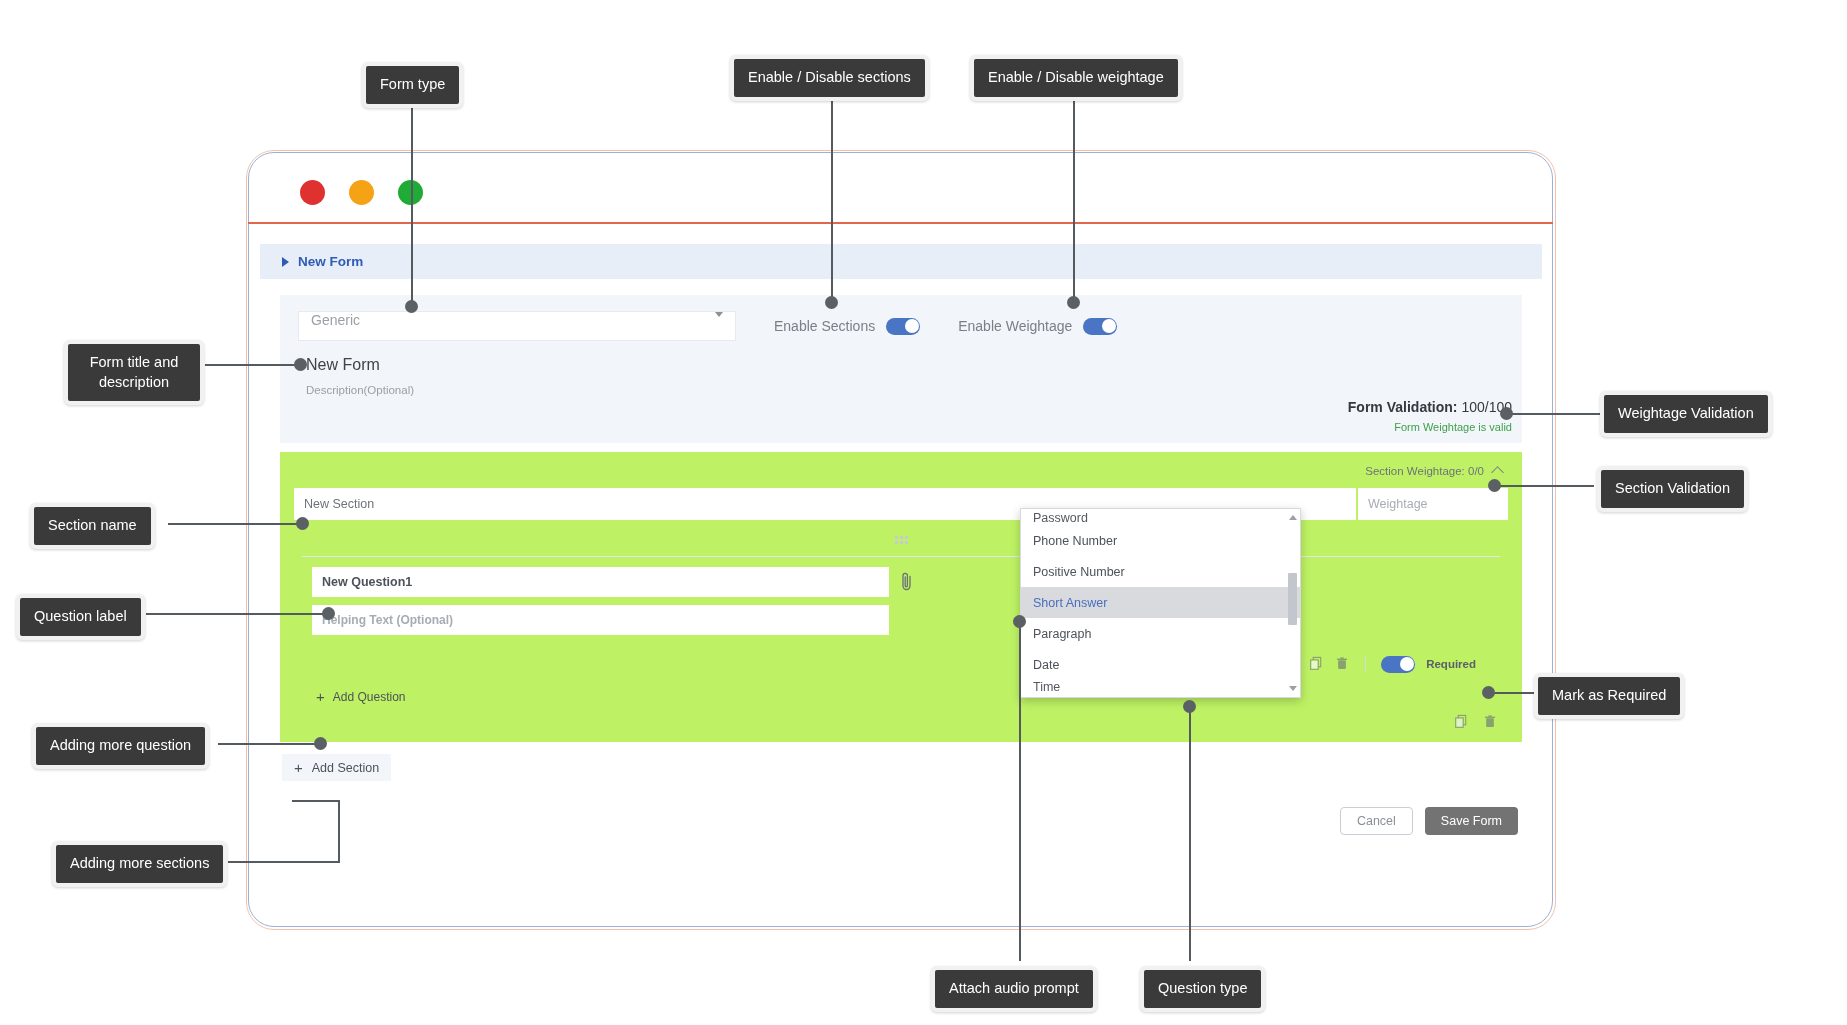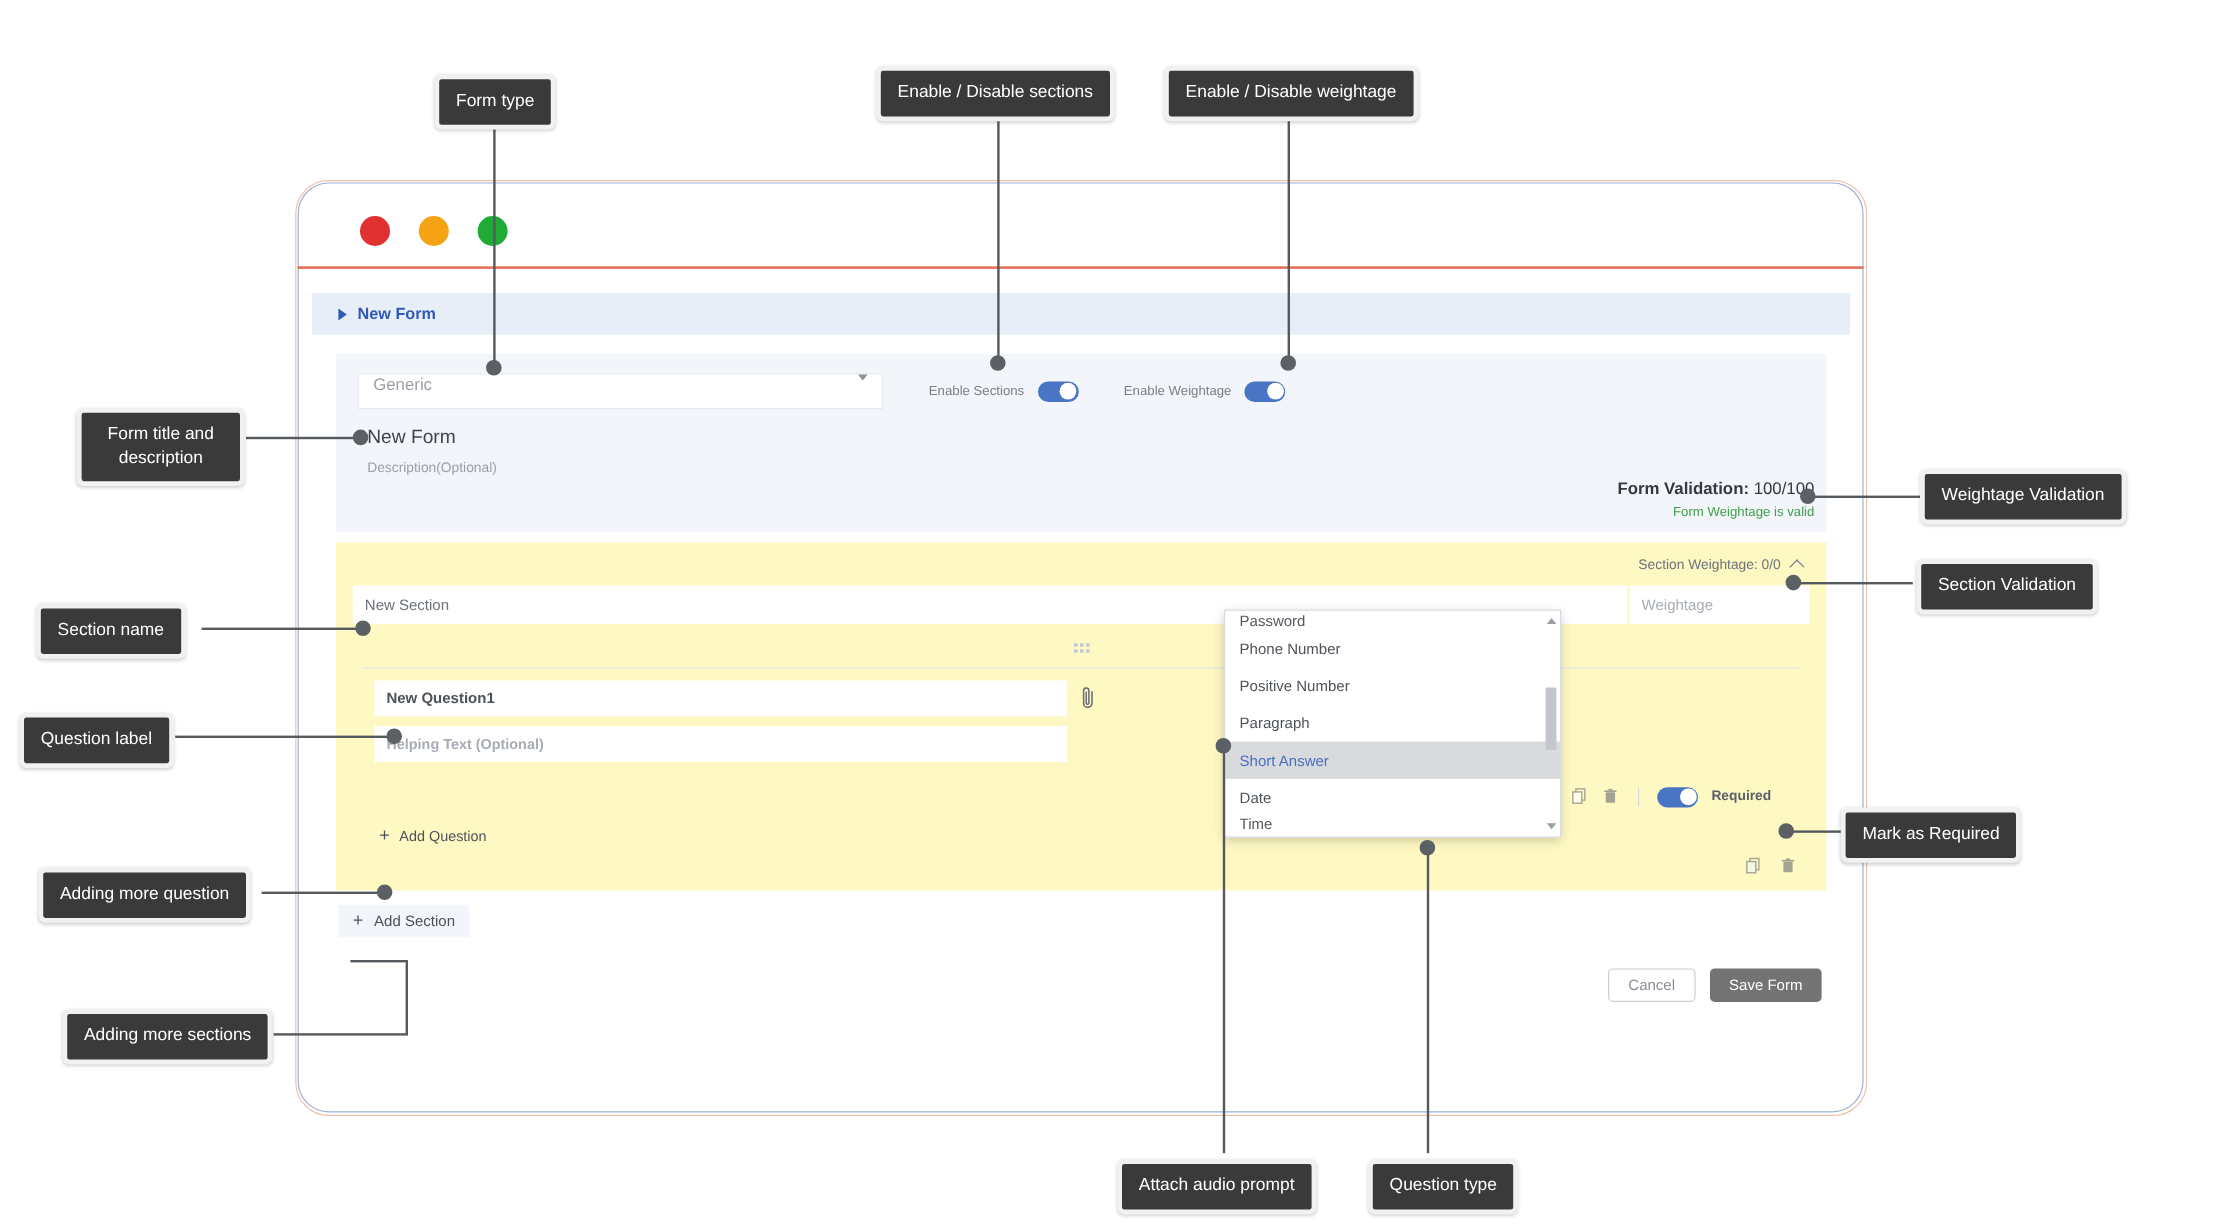--- a/index.html
+++ b/index.html
@@ -70,21 +70,21 @@
     display: flex; justify-content: space-between;
     padding: 0 12px;
     font-size: 14px; color: #9a9fa8;
   }
   .sel-caret {
     width: 0; height: 0;
     border-top: 5px solid #8b9099;
     border-left: 4px solid transparent; border-right: 4px solid transparent;
   }
   .toggle-grp { display: flex; align-items: center; gap: 11px; margin-left: 38px; }
-  .toggle-lbl { font-size: 11px; color: #7a8088; }
+  .toggle-lbl { font-size: 14px; color: #7a8088; }
   .switch {
     width: 34px; height: 17px; border-radius: 9px;
     background: #4a74c4; position: relative; flex-shrink: 0;
   }
   .switch .knob {
     position: absolute; right: 1.5px; top: 1.5px;
     width: 14px; height: 14px; border-radius: 50%;
     background: #ffffff;
   }
   .form-title { font-size: 16px; color: #3f434a; margin: 15px 0 0 8px; }
@@ -92,21 +92,21 @@
   .weight-box {
     position: absolute; right: 10px; bottom: 10px; text-align: right;
   }
   .weight-main { font-size: 14px; color: #35393f; }
   .weight-main b { font-weight: 700; }
   .weight-valid { font-size: 11px; color: #3fa14a; margin-top: 6px; }
 
   
   .section-card {
     margin: 9px 20px 0 20px;
-    background: #fef9c3;
+    background: #bef264;
     padding: 8px 14px 12px 14px;
     position: relative;
     min-height: 270px;
   }
   .section-head {
     display: flex; align-items: center; justify-content: flex-end;
     gap: 9px; padding-right: 6px; height: 22px;
   }
   .sec-weight-lbl { font-size: 11.5px; color: #6d737b; }
   .chev-up {
@@ -364,22 +364,22 @@
     <div class="actions">
       <div class="btn cancel">Cancel</div>
       <div class="btn save">Save Form</div>
     </div>
   </div>
 
   <div class="dropdown">
     <div class="dd-item clip-top">Password</div>
     <div class="dd-item">Phone Number</div>
     <div class="dd-item">Positive Number</div>
+    <div class="dd-item sel">Short Answer</div>
     <div class="dd-item">Paragraph</div>
-    <div class="dd-item sel">Short Answer</div>
     <div class="dd-item">Date</div>
     <div class="dd-item clip-bot">Time</div>
     <div class="dd-scroll">
       <span class="dd-arrow-up"></span>
       <span class="dd-thumb"></span>
       <span class="dd-arrow-dn"></span>
     </div>
   </div>
 
   <div class="lead v" style="left:411px; top:90px; height:218px;"></div>

